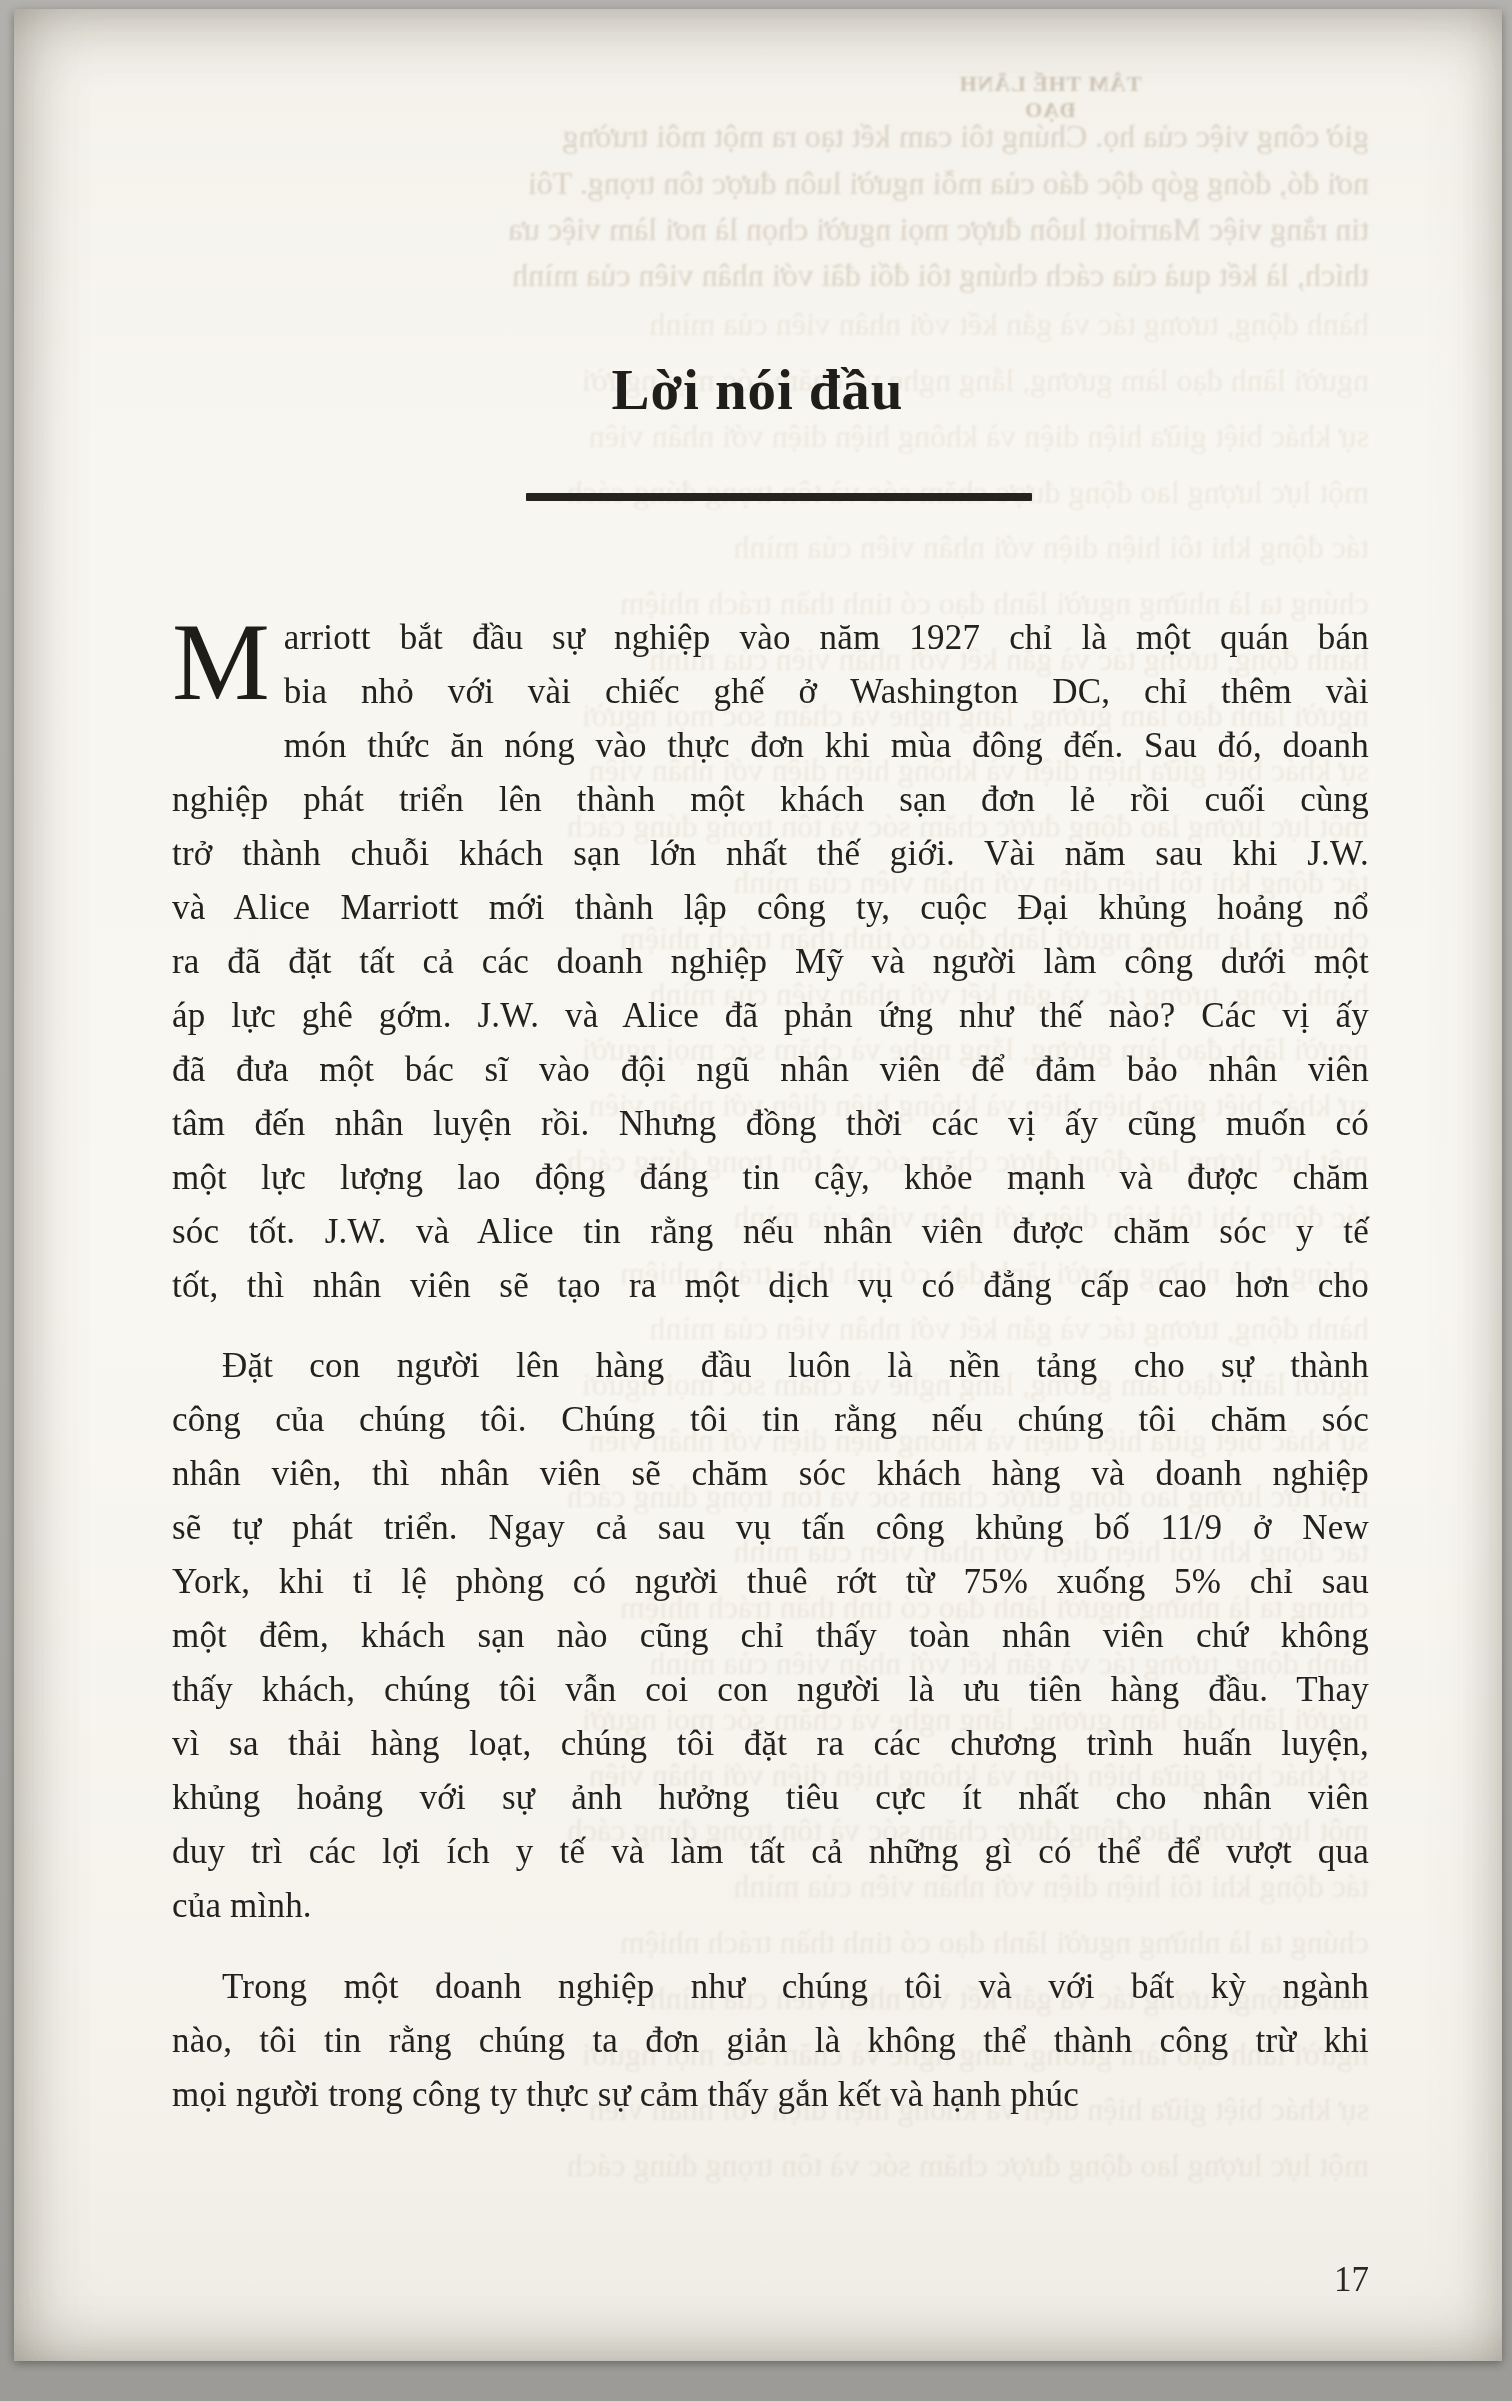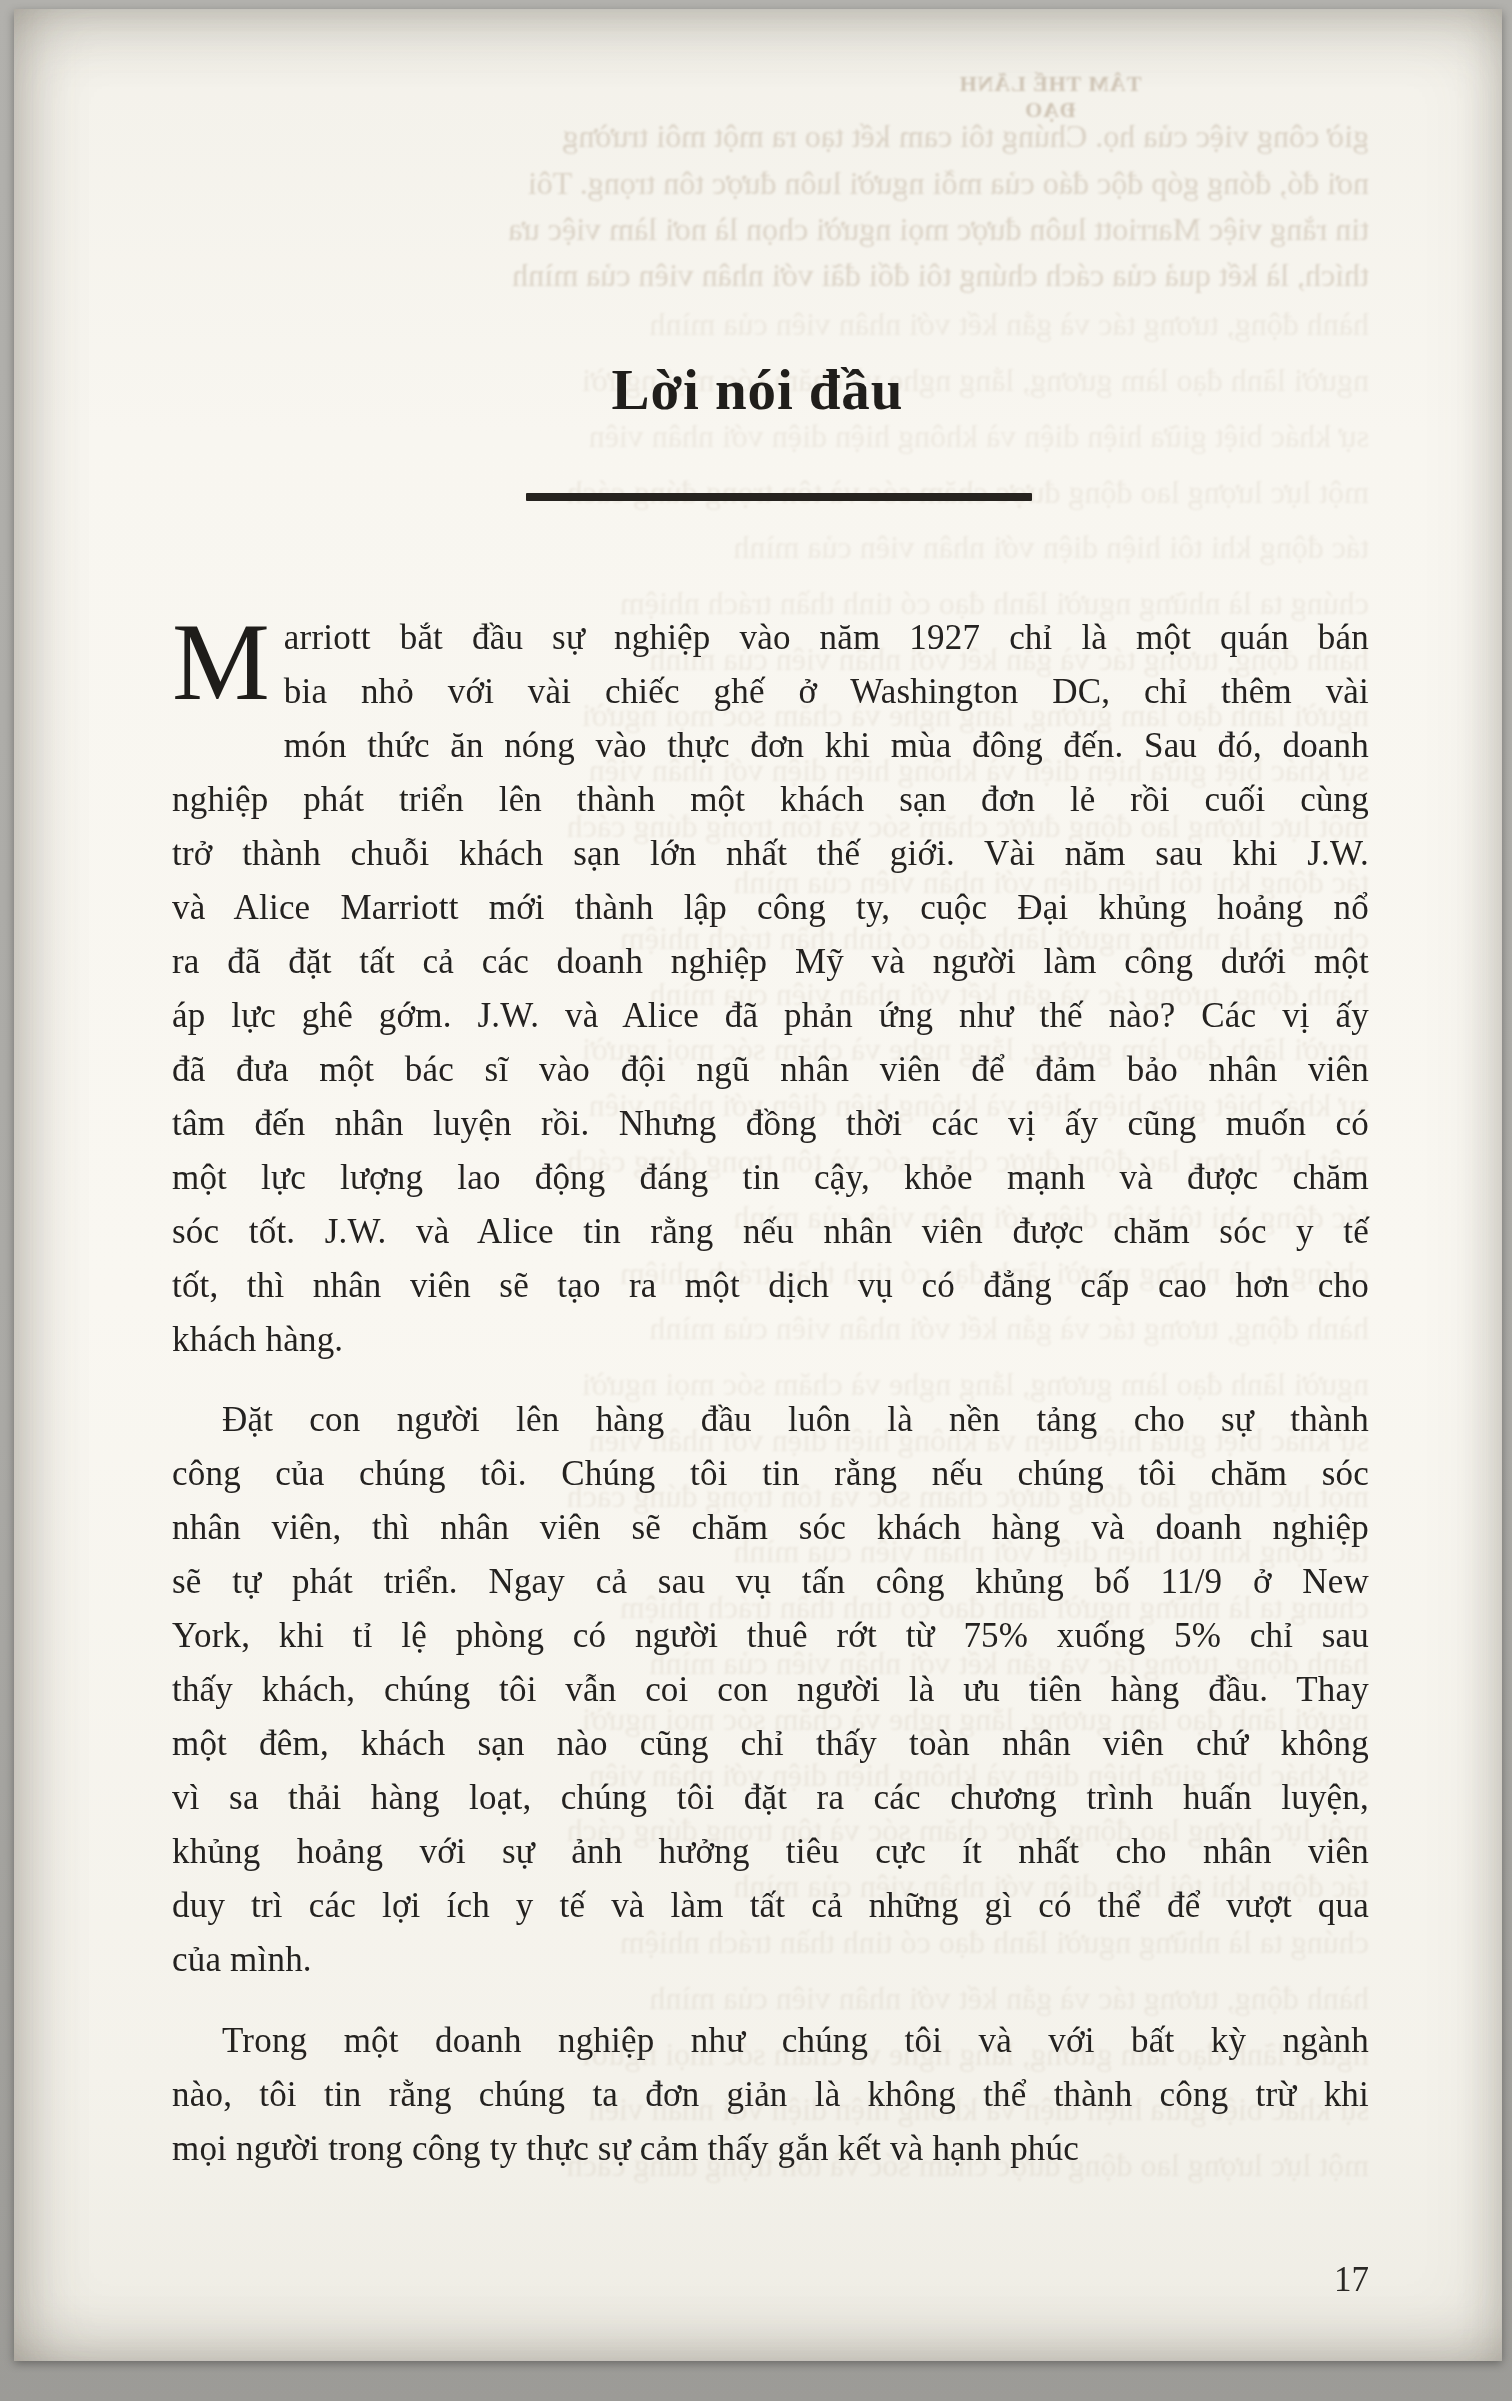--- a/index.html
+++ b/index.html
@@ -139,30 +139,29 @@
           <div class="line">nghiệp phát triển lên thành một khách sạn đơn lẻ rồi cuối cùng</div>
           <div class="line">trở thành chuỗi khách sạn lớn nhất thế giới. Vài năm sau khi J.W.</div>
           <div class="line">và Alice Marriott mới thành lập công ty, cuộc Đại khủng hoảng nổ</div>
           <div class="line">ra đã đặt tất cả các doanh nghiệp Mỹ và người làm công dưới một</div>
           <div class="line">áp lực ghê gớm. J.W. và Alice đã phản ứng như thế nào? Các vị ấy</div>
           <div class="line">đã đưa một bác sĩ vào đội ngũ nhân viên để đảm bảo nhân viên</div>
           <div class="line">tâm đến nhân luyện rồi. Nhưng đồng thời các vị ấy cũng muốn có</div>
           <div class="line">một lực lượng lao động đáng tin cậy, khỏe mạnh và được chăm</div>
           <div class="line">sóc tốt. J.W. và Alice tin rằng nếu nhân viên được chăm sóc y tế</div>
           <div class="line">tốt, thì nhân viên sẽ tạo ra một dịch vụ có đẳng cấp cao hơn cho</div>
-          <div class="line last">khách hàng.</div>
         </div>
         <div class="paragraph indent">
           <div class="line">Đặt con người lên hàng đầu luôn là nền tảng cho sự thành</div>
           <div class="line">công của chúng tôi. Chúng tôi tin rằng nếu chúng tôi chăm sóc</div>
           <div class="line">nhân viên, thì nhân viên sẽ chăm sóc khách hàng và doanh nghiệp</div>
           <div class="line">sẽ tự phát triển. Ngay cả sau vụ tấn công khủng bố 11/9 ở New</div>
           <div class="line">York, khi tỉ lệ phòng có người thuê rớt từ 75% xuống 5% chỉ sau</div>
+          <div class="line">một đêm, khách sạn nào cũng chỉ thấy toàn nhân viên chứ không</div>
           <div class="line">thấy khách, chúng tôi vẫn coi con người là ưu tiên hàng đầu. Thay</div>
-          <div class="line">một đêm, khách sạn nào cũng chỉ thấy toàn nhân viên chứ không</div>
           <div class="line">vì sa thải hàng loạt, chúng tôi đặt ra các chương trình huấn luyện,</div>
           <div class="line">khủng hoảng với sự ảnh hưởng tiêu cực ít nhất cho nhân viên</div>
           <div class="line">duy trì các lợi ích y tế và làm tất cả những gì có thể để vượt qua</div>
           <div class="line last">của mình.</div>
         </div>
         <div class="paragraph indent">
           <div class="line">Trong một doanh nghiệp như chúng tôi và với bất kỳ ngành</div>
           <div class="line">nào, tôi tin rằng chúng ta đơn giản là không thể thành công trừ khi</div>
           <div class="line last">mọi người trong công ty thực sự cảm thấy gắn kết và hạnh phúc</div>
         </div>

